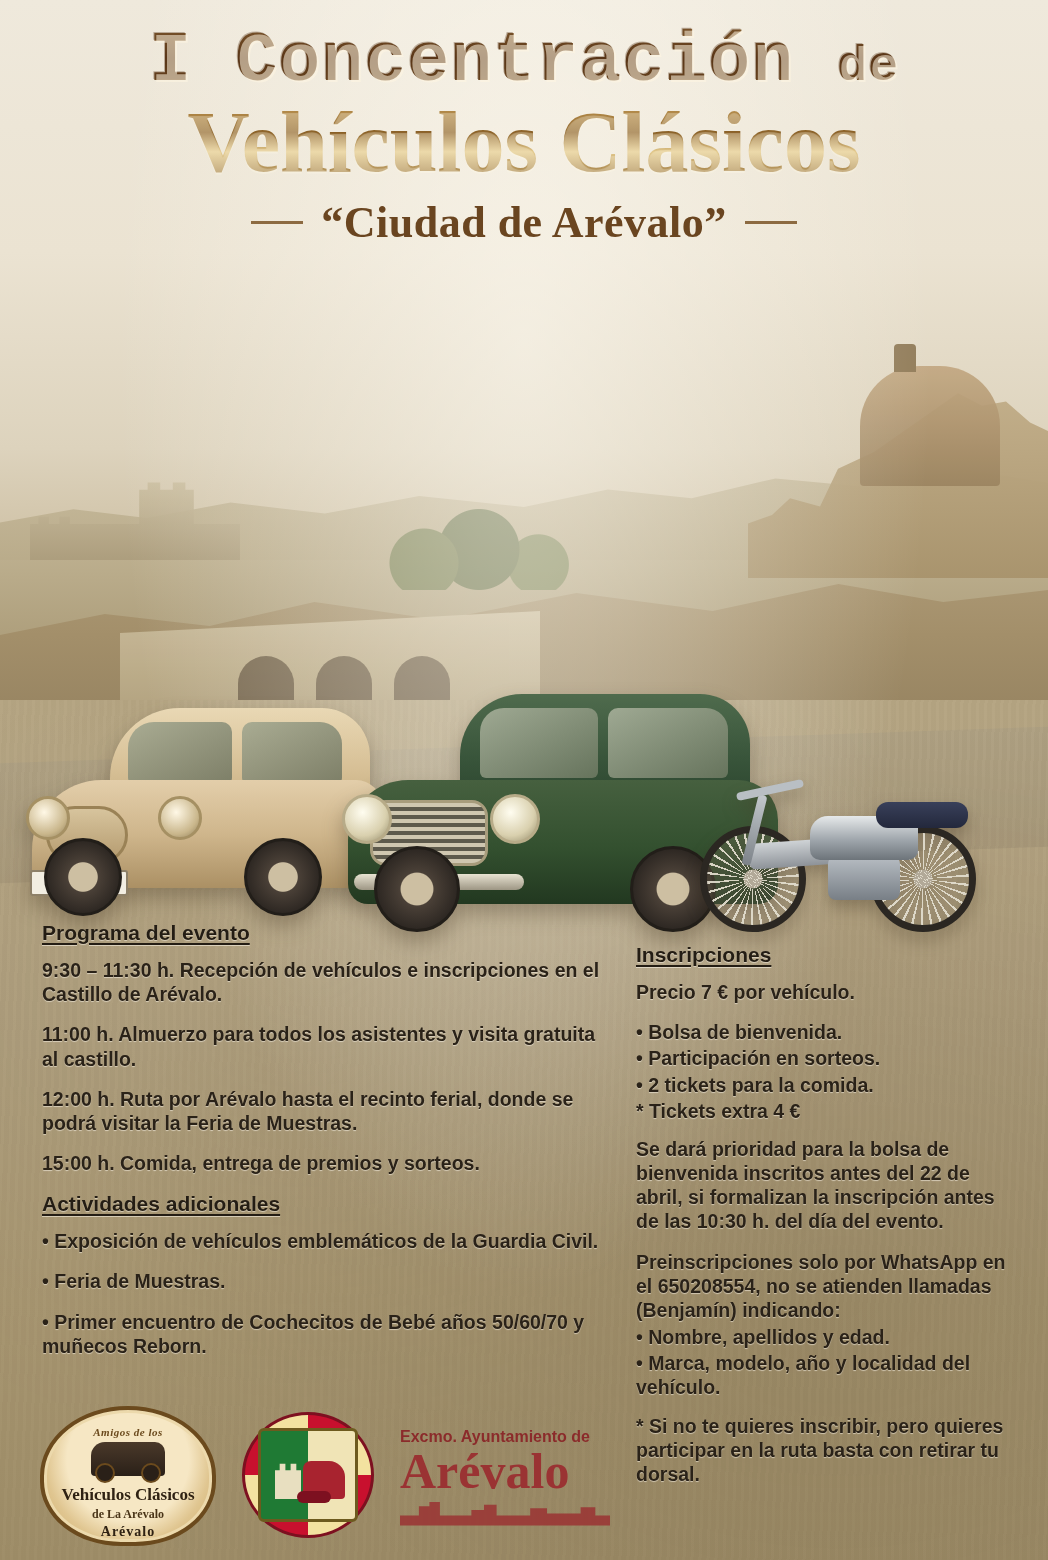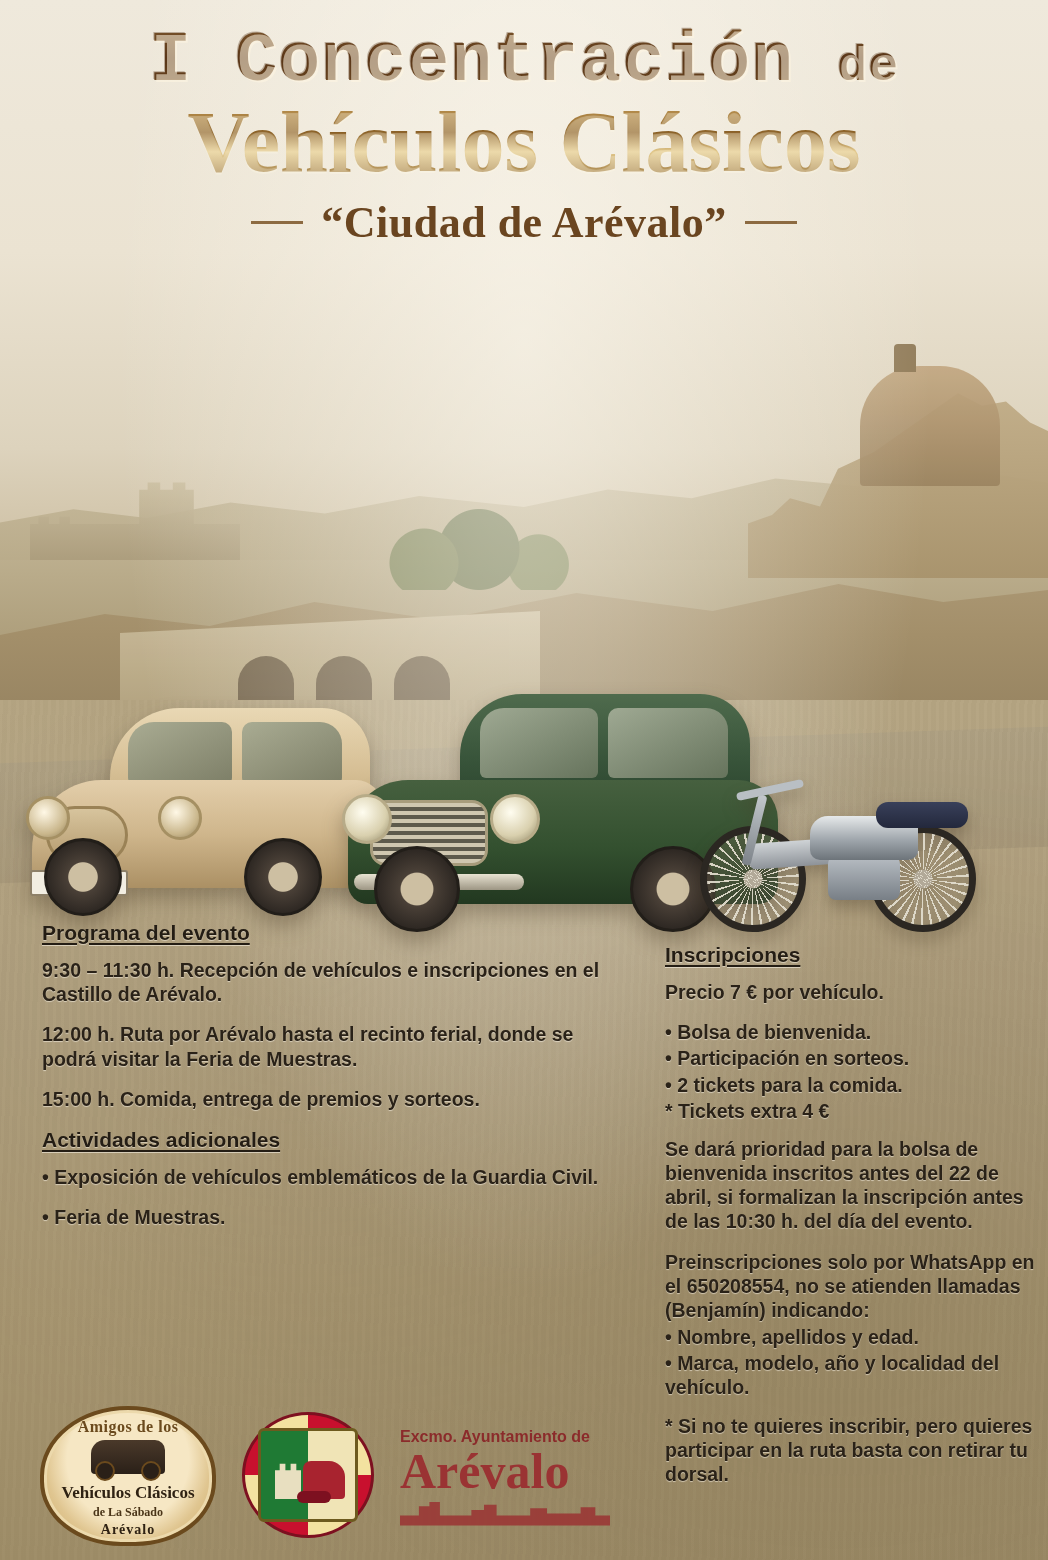--- a/index.html
+++ b/index.html
@@ -302,21 +302,21 @@
     color: #2a2218;
   }
   .col {
     position: absolute;
     font-size: 19.5px;
     font-weight: bold;
     line-height: 1.24;
     text-shadow: 0 1px 1px rgba(255,250,238,.55);
   }
   .col-left { left: 42px; top: 0; width: 560px; }
-  .col-right { left: 665px; top: 22px; width: 380px; }
+  .col-right { left: 636px; top: 22px; width: 380px; }
 
   .heading {
     font-size: 21px;
     font-weight: bold;
     text-decoration: underline;
     text-underline-offset: 3px;
     margin-bottom: 12px;
     color: #241d14;
   }
   .heading.sub { margin-top: 16px; }
@@ -331,22 +331,22 @@
   .logo-club {
     position: absolute; left: 40px; bottom: 8px; width: 176px; height: 140px;
     border-radius: 50% 50% 46% 46%;
     background: radial-gradient(circle at 50% 38%, #f6e7c4 0 52%, #e0c691 70%, #c9a862 100%);
     border: 4px solid #6b4a1d;
     box-shadow: inset 0 0 0 3px #ecd9ac;
     text-align: center;
     overflow: hidden;
   }
   .logo-club .lc-top {
-    font-family: "Liberation Serif", serif; font-size: 16px; font-weight: bold;
-    color: #6b4a1d; margin-top: 8px; letter-spacing: .5px;
+    font-family: "Liberation Serif", serif; font-size: 11px; font-weight: bold;
+    color: #6b4a1d; margin-top: 16px; letter-spacing: .5px; font-style: italic;
   }
   .logo-club .lc-car {
     width: 74px; height: 34px; margin: 4px auto 2px;
     background: linear-gradient(180deg,#4a392a,#2a2018);
     border-radius: 14px 10px 4px 4px;
     position: relative;
   }
   .logo-club .lc-car:before, .logo-club .lc-car:after {
     content: ""; position: absolute; bottom: -7px; width: 16px; height: 16px;
     border-radius: 50%; background: #2a2018; border: 2px solid #6b4a1d;
@@ -493,25 +493,27 @@
       <div class="bars"></div>
     </div>
 
   </div>
 
   <div class="columns">
 
     <div class="col col-left">
       <div class="heading">Programa del evento</div>
       <p class="para">9:30 – 11:30 h. Recepción de vehículos e inscripciones en el Castillo de Arévalo.</p>
+      <p class="para">11:00 h. Almuerzo para todos los asistentes y visita gratuita al castillo.</p>
       <p class="para">12:00 h. Ruta por Arévalo hasta el recinto ferial, donde se podrá visitar la Feria de Muestras.</p>
       <p class="para">15:00 h. Comida, entrega de premios y sorteos.</p>
       <div class="heading sub">Actividades adicionales</div>
       <p class="para">• Exposición de vehículos emblemáticos de la Guardia Civil.</p>
       <p class="para">• Feria de Muestras.</p>
+      <p class="para">• Primer encuentro de Cochecitos de Bebé años 50/60/70 y muñecos Reborn.</p>
     </div>
 
     <div class="col col-right">
       <div class="heading">Inscripciones</div>
       <p class="para">Precio 7 € por vehículo.</p>
       <ul class="list">
         <li>• Bolsa de bienvenida.</li>
         <li>• Participación en sorteos.</li>
         <li>• 2 tickets para la comida.</li>
         <li>* Tickets extra 4 €</li>
@@ -526,21 +528,21 @@
     </div>
 
   </div>
 
   <div class="logos">
 
     <div class="logo-club">
       <div class="lc-top">Amigos de los</div>
       <div class="lc-car"></div>
       <div class="lc-main">Vehículos Clásicos</div>
-      <div class="lc-sub">de La Sábado</div>
+      <div class="lc-sub">de La Arévalo</div>
       <div class="lc-town">Arévalo</div>
     </div>
 
     <div class="logo-shield">
       <div class="ring"></div>
       <div class="inner">
         <span class="tower"></span>
         <span class="knight"></span>
       </div>
     </div>

